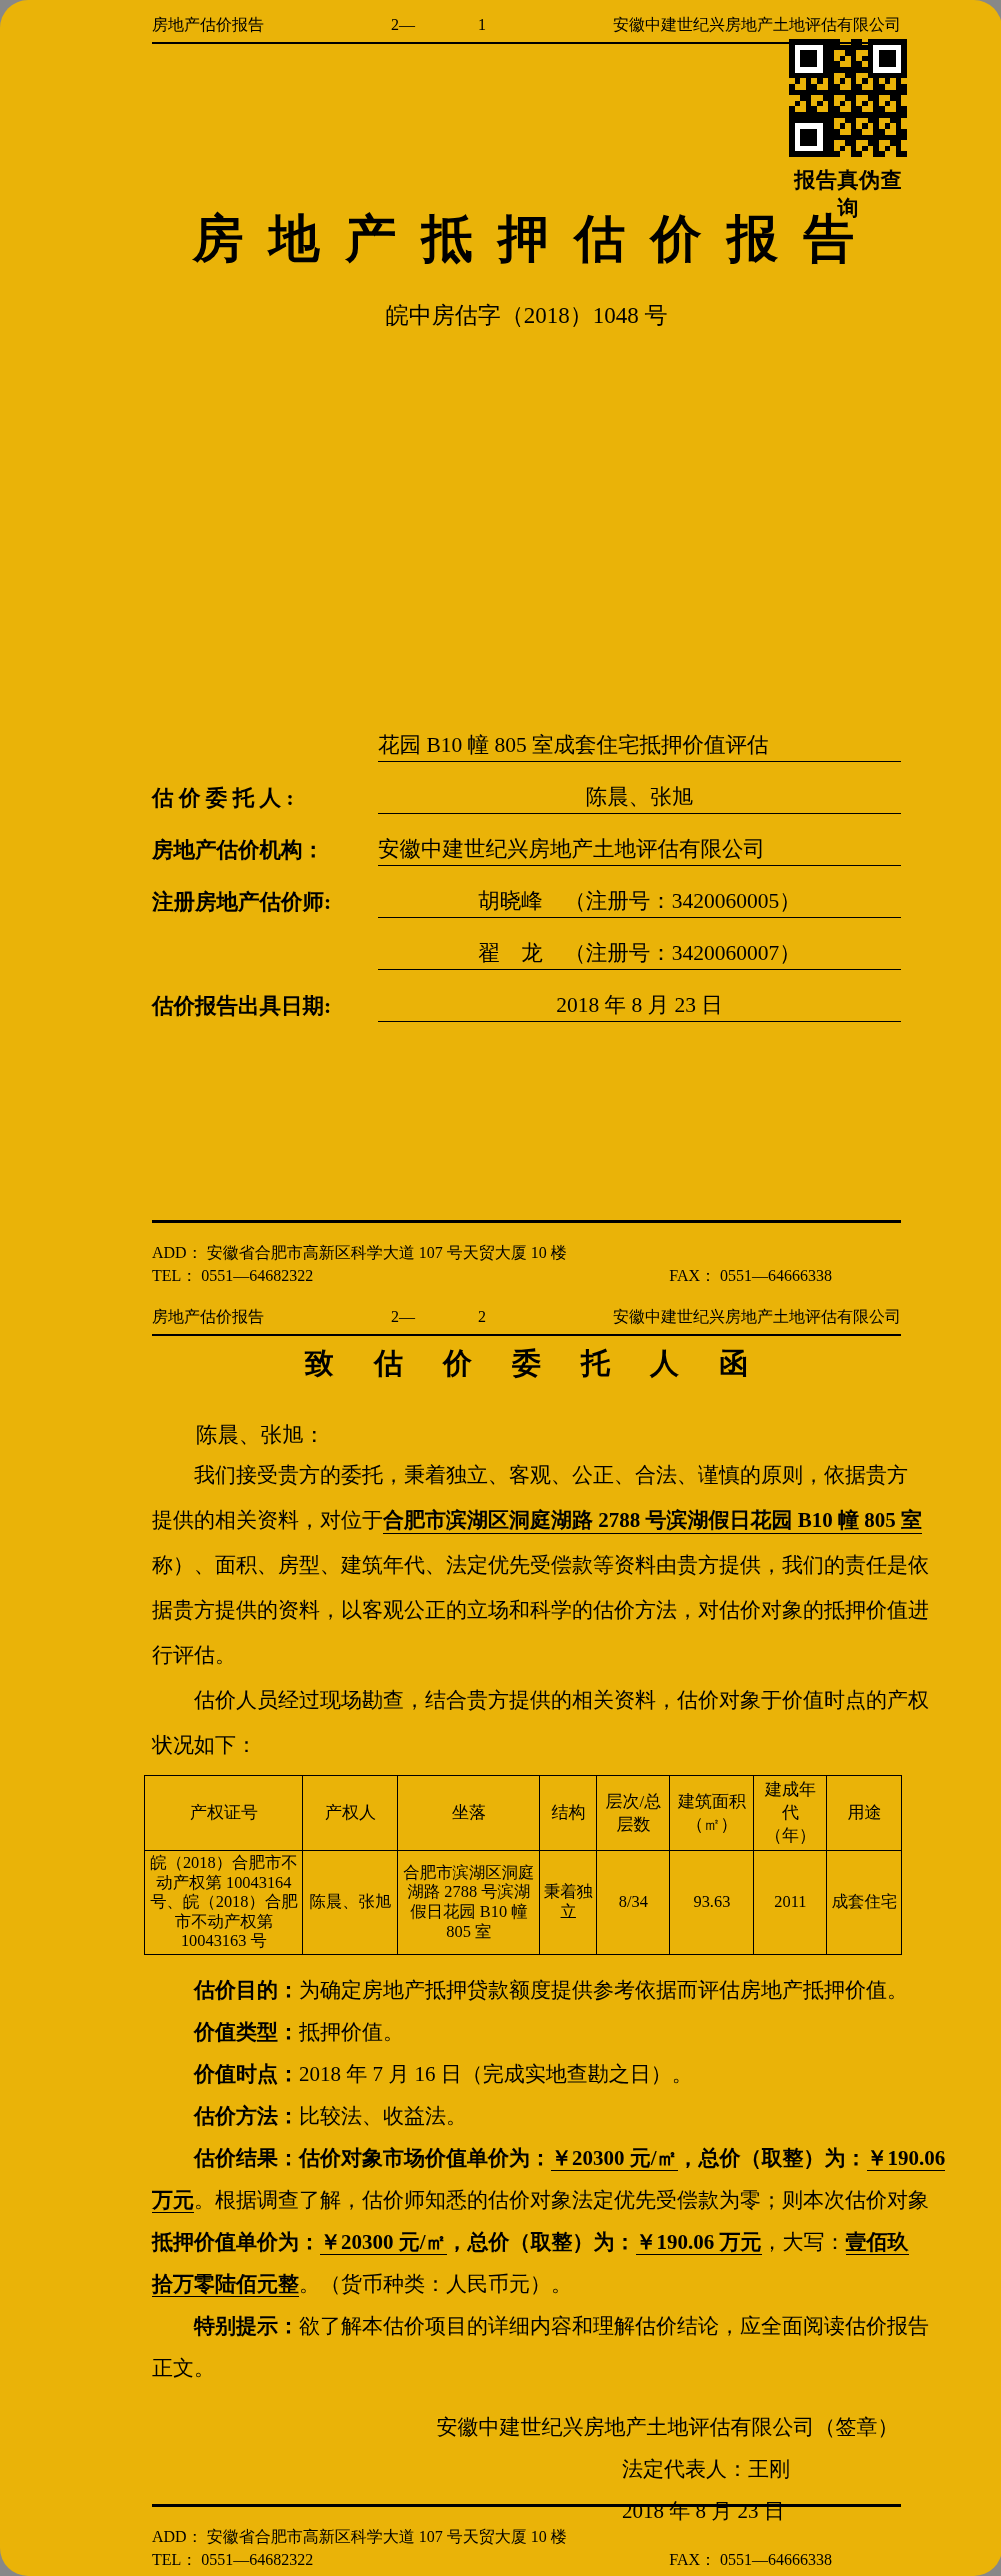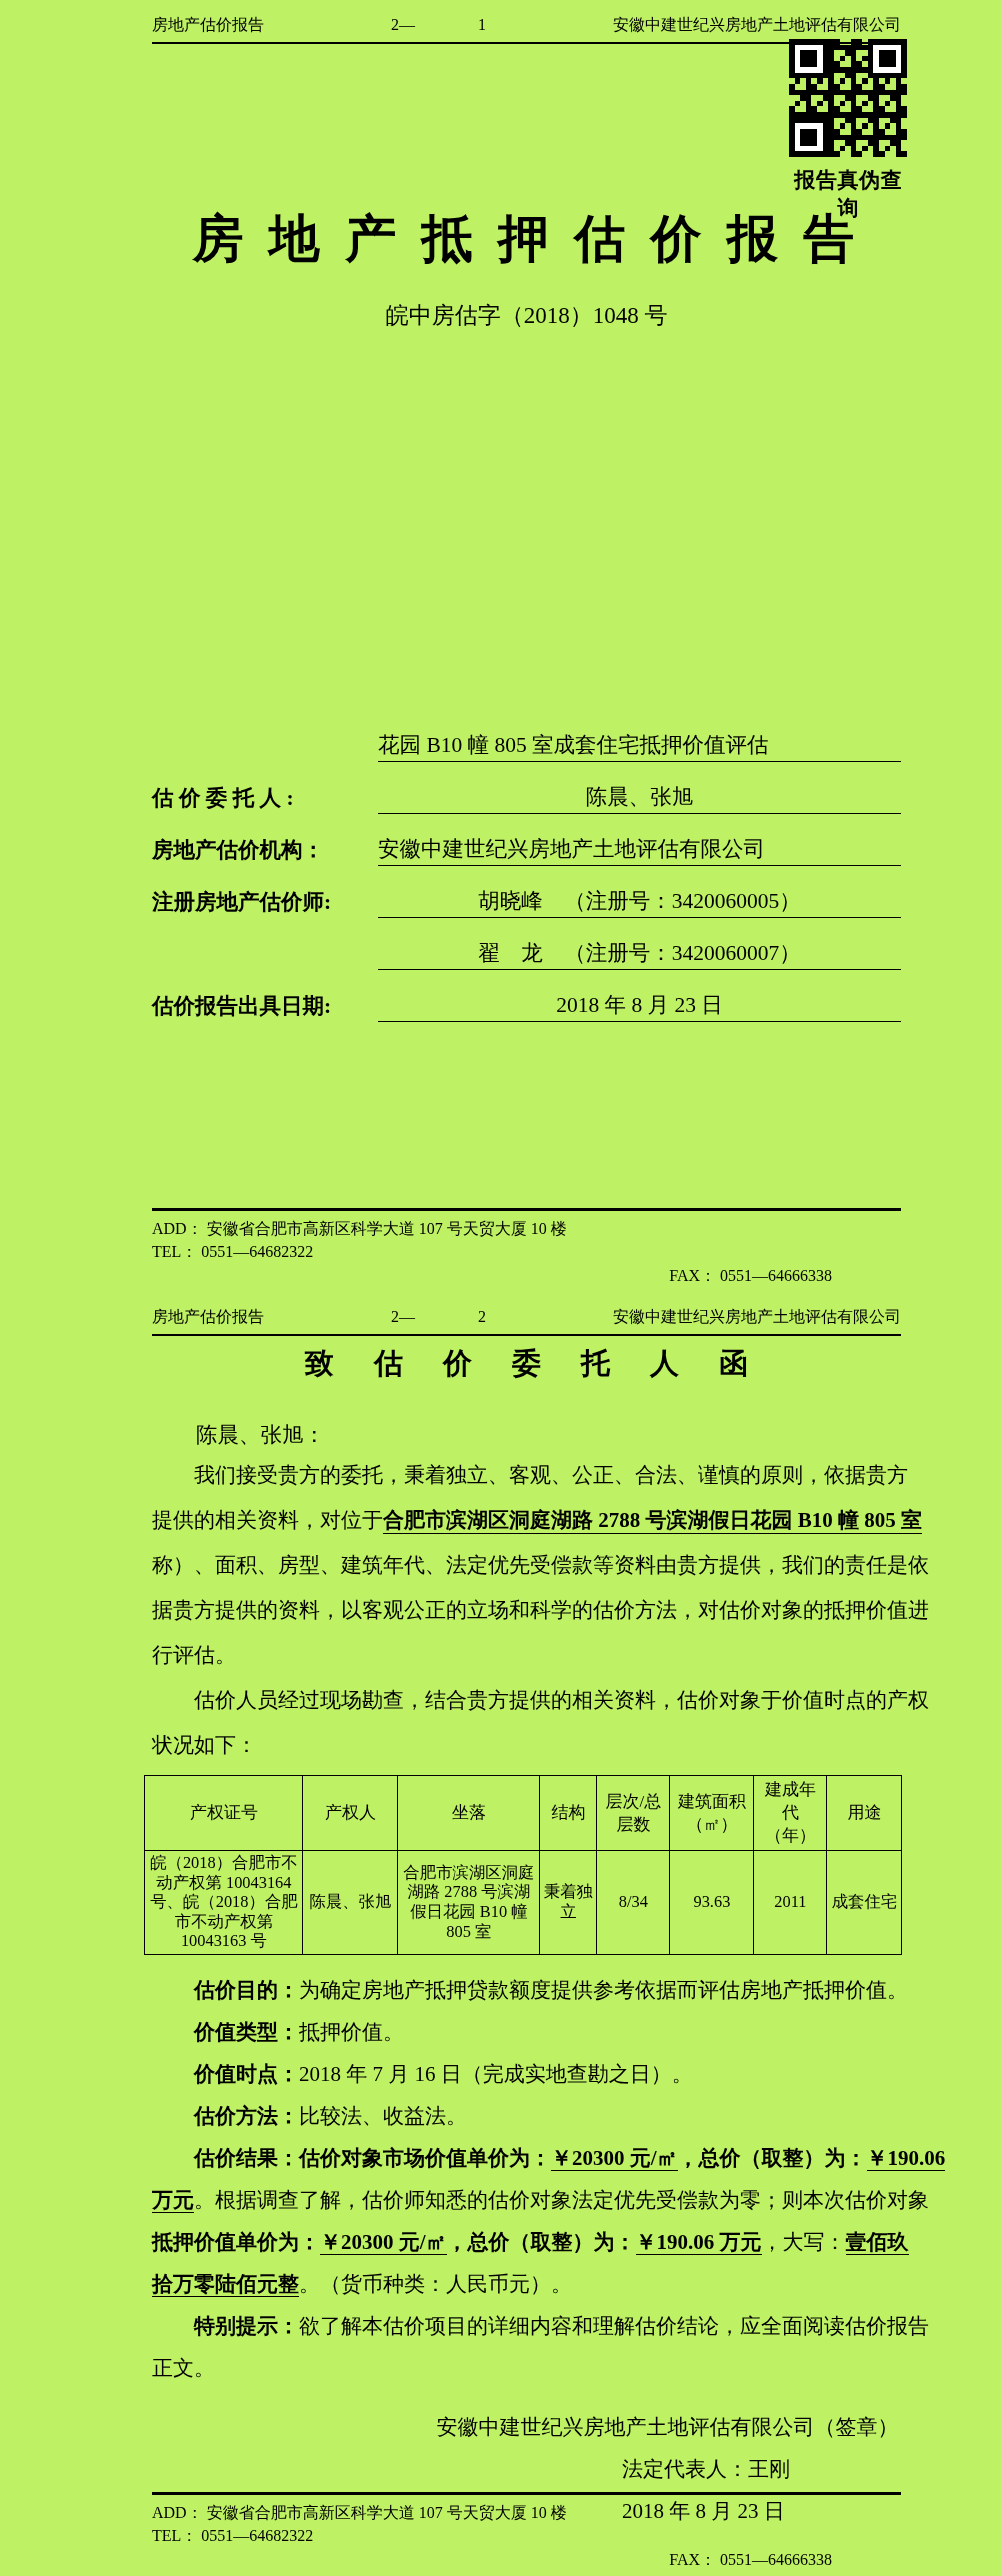--- a/index.html
+++ b/index.html
@@ -1,18 +1,18 @@
 <!DOCTYPE html>
 <html style="font-size:10px"><head>
 <meta charset="utf-8">
 <style>
   html,body{margin:0;padding:0;background:#888;}
   .doc{
-    width:1002px;height:2576px;margin:0 auto;background:#bef264;color:#000;
-    font-family:"Liberation Serif","DejaVu Serif",serif;position:relative;overflow:hidden;
+    width:1002px;height:2576px;margin:0 auto;background:#eab308;color:#000;
+    font-family:"Liberation Serif","DejaVu Serif",serif;position:relative;overflow:hidden;border-radius:28px;
   }
   .page{position:relative;}
   .page1{height:1292px;}
   .page2{height:1284px;}
   .content{margin-left:152px;margin-right:101px;position:relative;}
 
   
   .pg-header{
     display:flex;justify-content:space-between;align-items:baseline;
     padding-top:15px;padding-bottom:6.3px;border-bottom:2.5px solid #000;
@@ -32,24 +32,24 @@
   
   .fields{margin-top:378px;}
   .frow{display:flex;align-items:flex-end;height:52px;}
   .flabel{width:226px;flex:none;font-size:21.5px;font-weight:bold;white-space:pre;padding-bottom:2.5px;}
   .fvalue{flex:1;border-bottom:1.9px solid #000;font-size:21.5px;padding-bottom:2.5px;white-space:nowrap;}
   .fvalue.center{text-align:center;}
 
   
   .pg-footer{
     position:absolute;left:152px;right:101px;bottom:5px;
-    border-top:3.2px solid #000;padding-top:6px;font-size:16px;line-height:23px;
+    border-top:3.2px solid #000;padding-top:18px;font-size:16px;line-height:23px;
   }
   .ft-row2{display:flex;}
-  .ft-fax{margin-left:auto;margin-right:69px;margin-top:24px;}
+  .ft-fax{margin-left:auto;margin-right:69px;}
 
   
   .p2title{margin-top:10px;text-align:center;font-size:29px;font-weight:bold;line-height:35px;letter-spacing:16.4px;text-indent:16.4px;white-space:nowrap;}
   .salutation{margin-top:37px;font-size:21.5px;font-weight:normal;line-height:35px;margin-left:44px;}
   .ln{font-size:21px;line-height:45px;white-space:nowrap;}
   .ln2{font-size:21px;line-height:42px;white-space:nowrap;}
   .indent{padding-left:42px;}
   .b{font-weight:bold;}
   .u{border-bottom:1.9px solid #000;padding-bottom:0.6px;}
 

